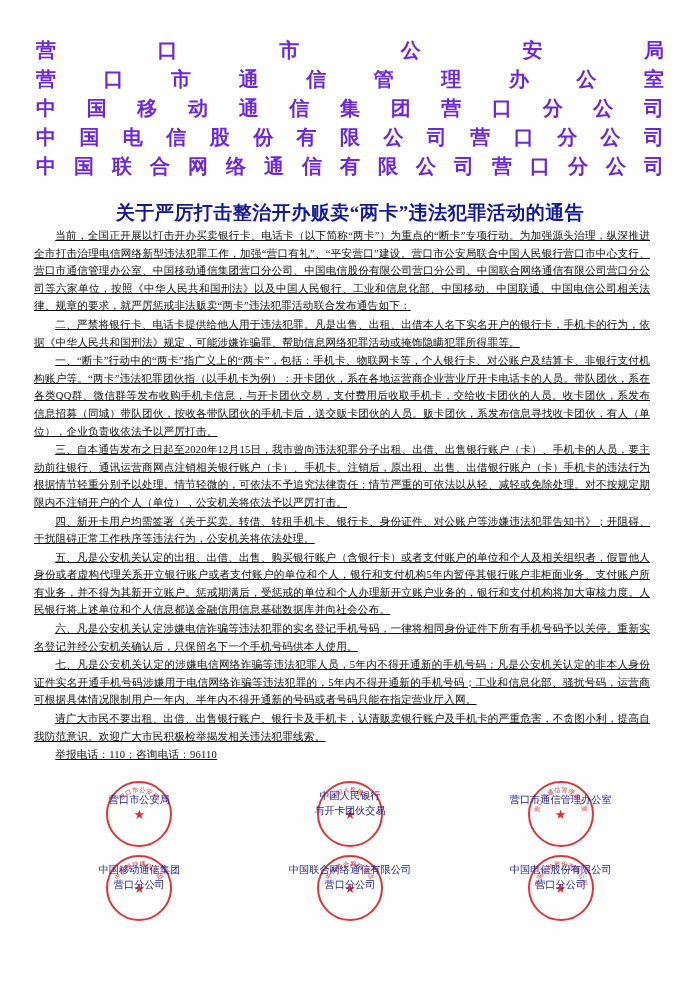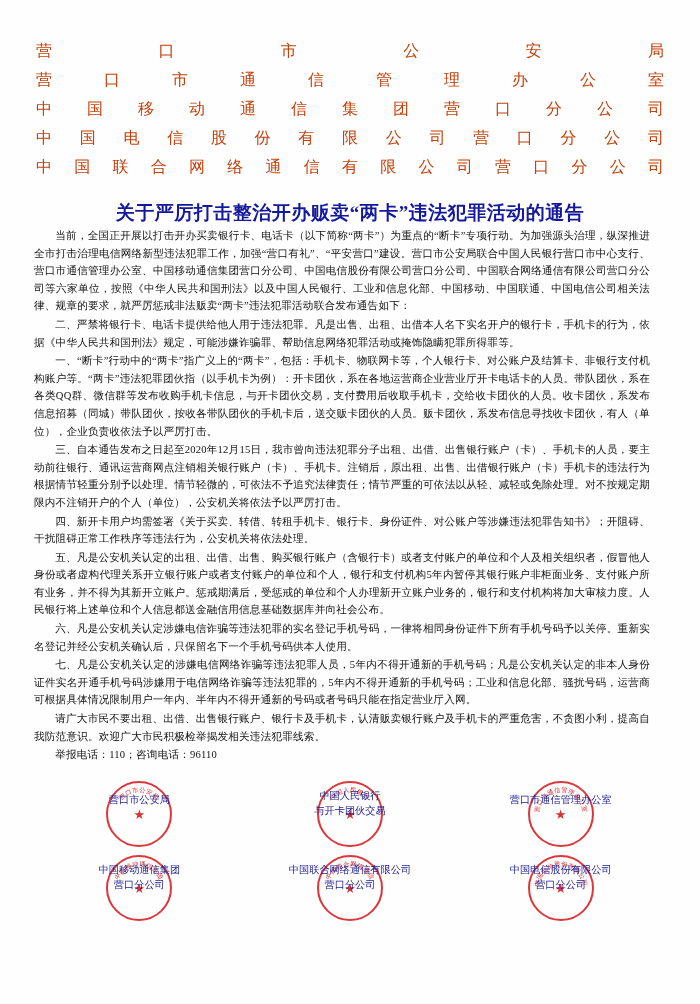--- a/index.html
+++ b/index.html
@@ -21,23 +21,23 @@
     position: relative;
     box-sizing: border-box;
     padding: 28px 34px 0 34px;
     background: #fefefe;
   }
   
   .org-block {
     margin-top: 8px;
   }
   .org-line {
-    color: #c2410c;
-    font-weight: normal;
-    font-size: 16px;
+    color: #6d28d9;
+    font-weight: bold;
+    font-size: 20px;
     line-height: 29px;
     text-align: justify;
     text-align-last: justify;
     letter-spacing: 0px;
     white-space: nowrap;
     font-family: "Liberation Serif", "DejaVu Serif", serif;
     padding: 0 2px;
   }
   
   .doc-title {
@@ -55,20 +55,21 @@
     font-size: 10.6px;
     line-height: 17.6px;
     text-align: justify;
     text-justify: inter-ideograph;
     color: #111;
     letter-spacing: 0.2px;
   }
   .body-text p {
     margin: 0 16px 1px 0;
     text-indent: 2em;
+    text-decoration: underline;
   }
   .hotline {
     margin-top: 6px;
     text-indent: 2em;
   }
   
   .seals {
     position: relative;
     margin-top: 14px;
     height: 150px;

